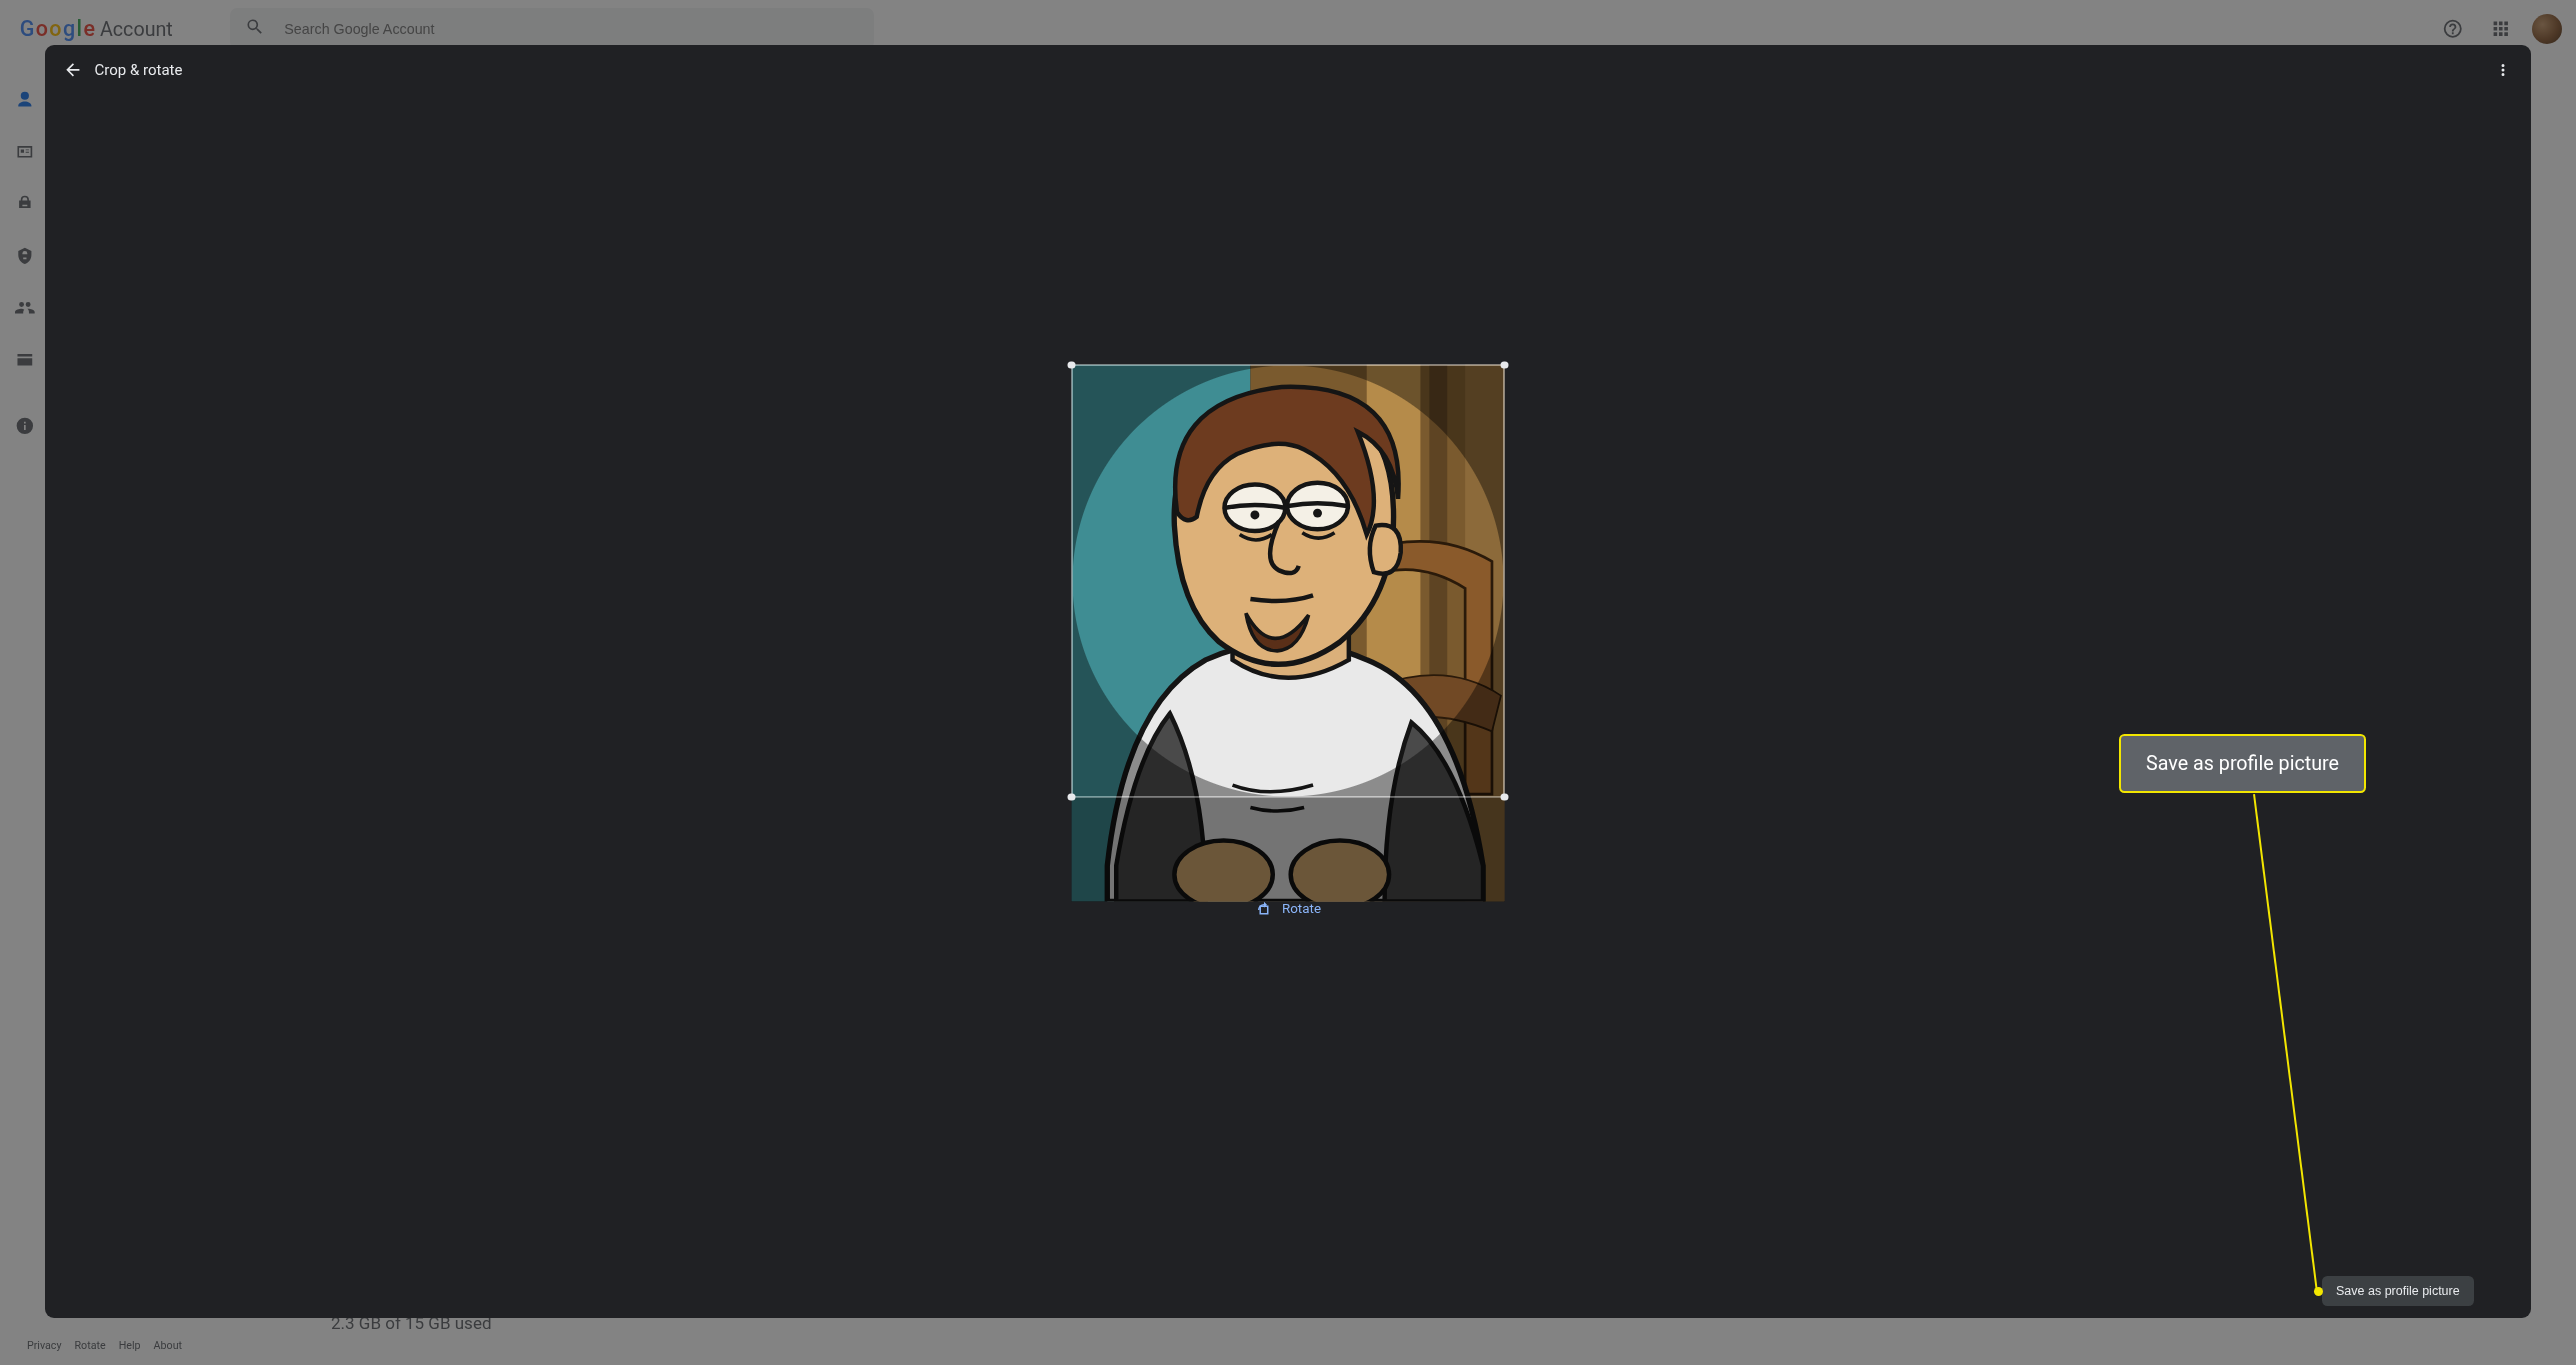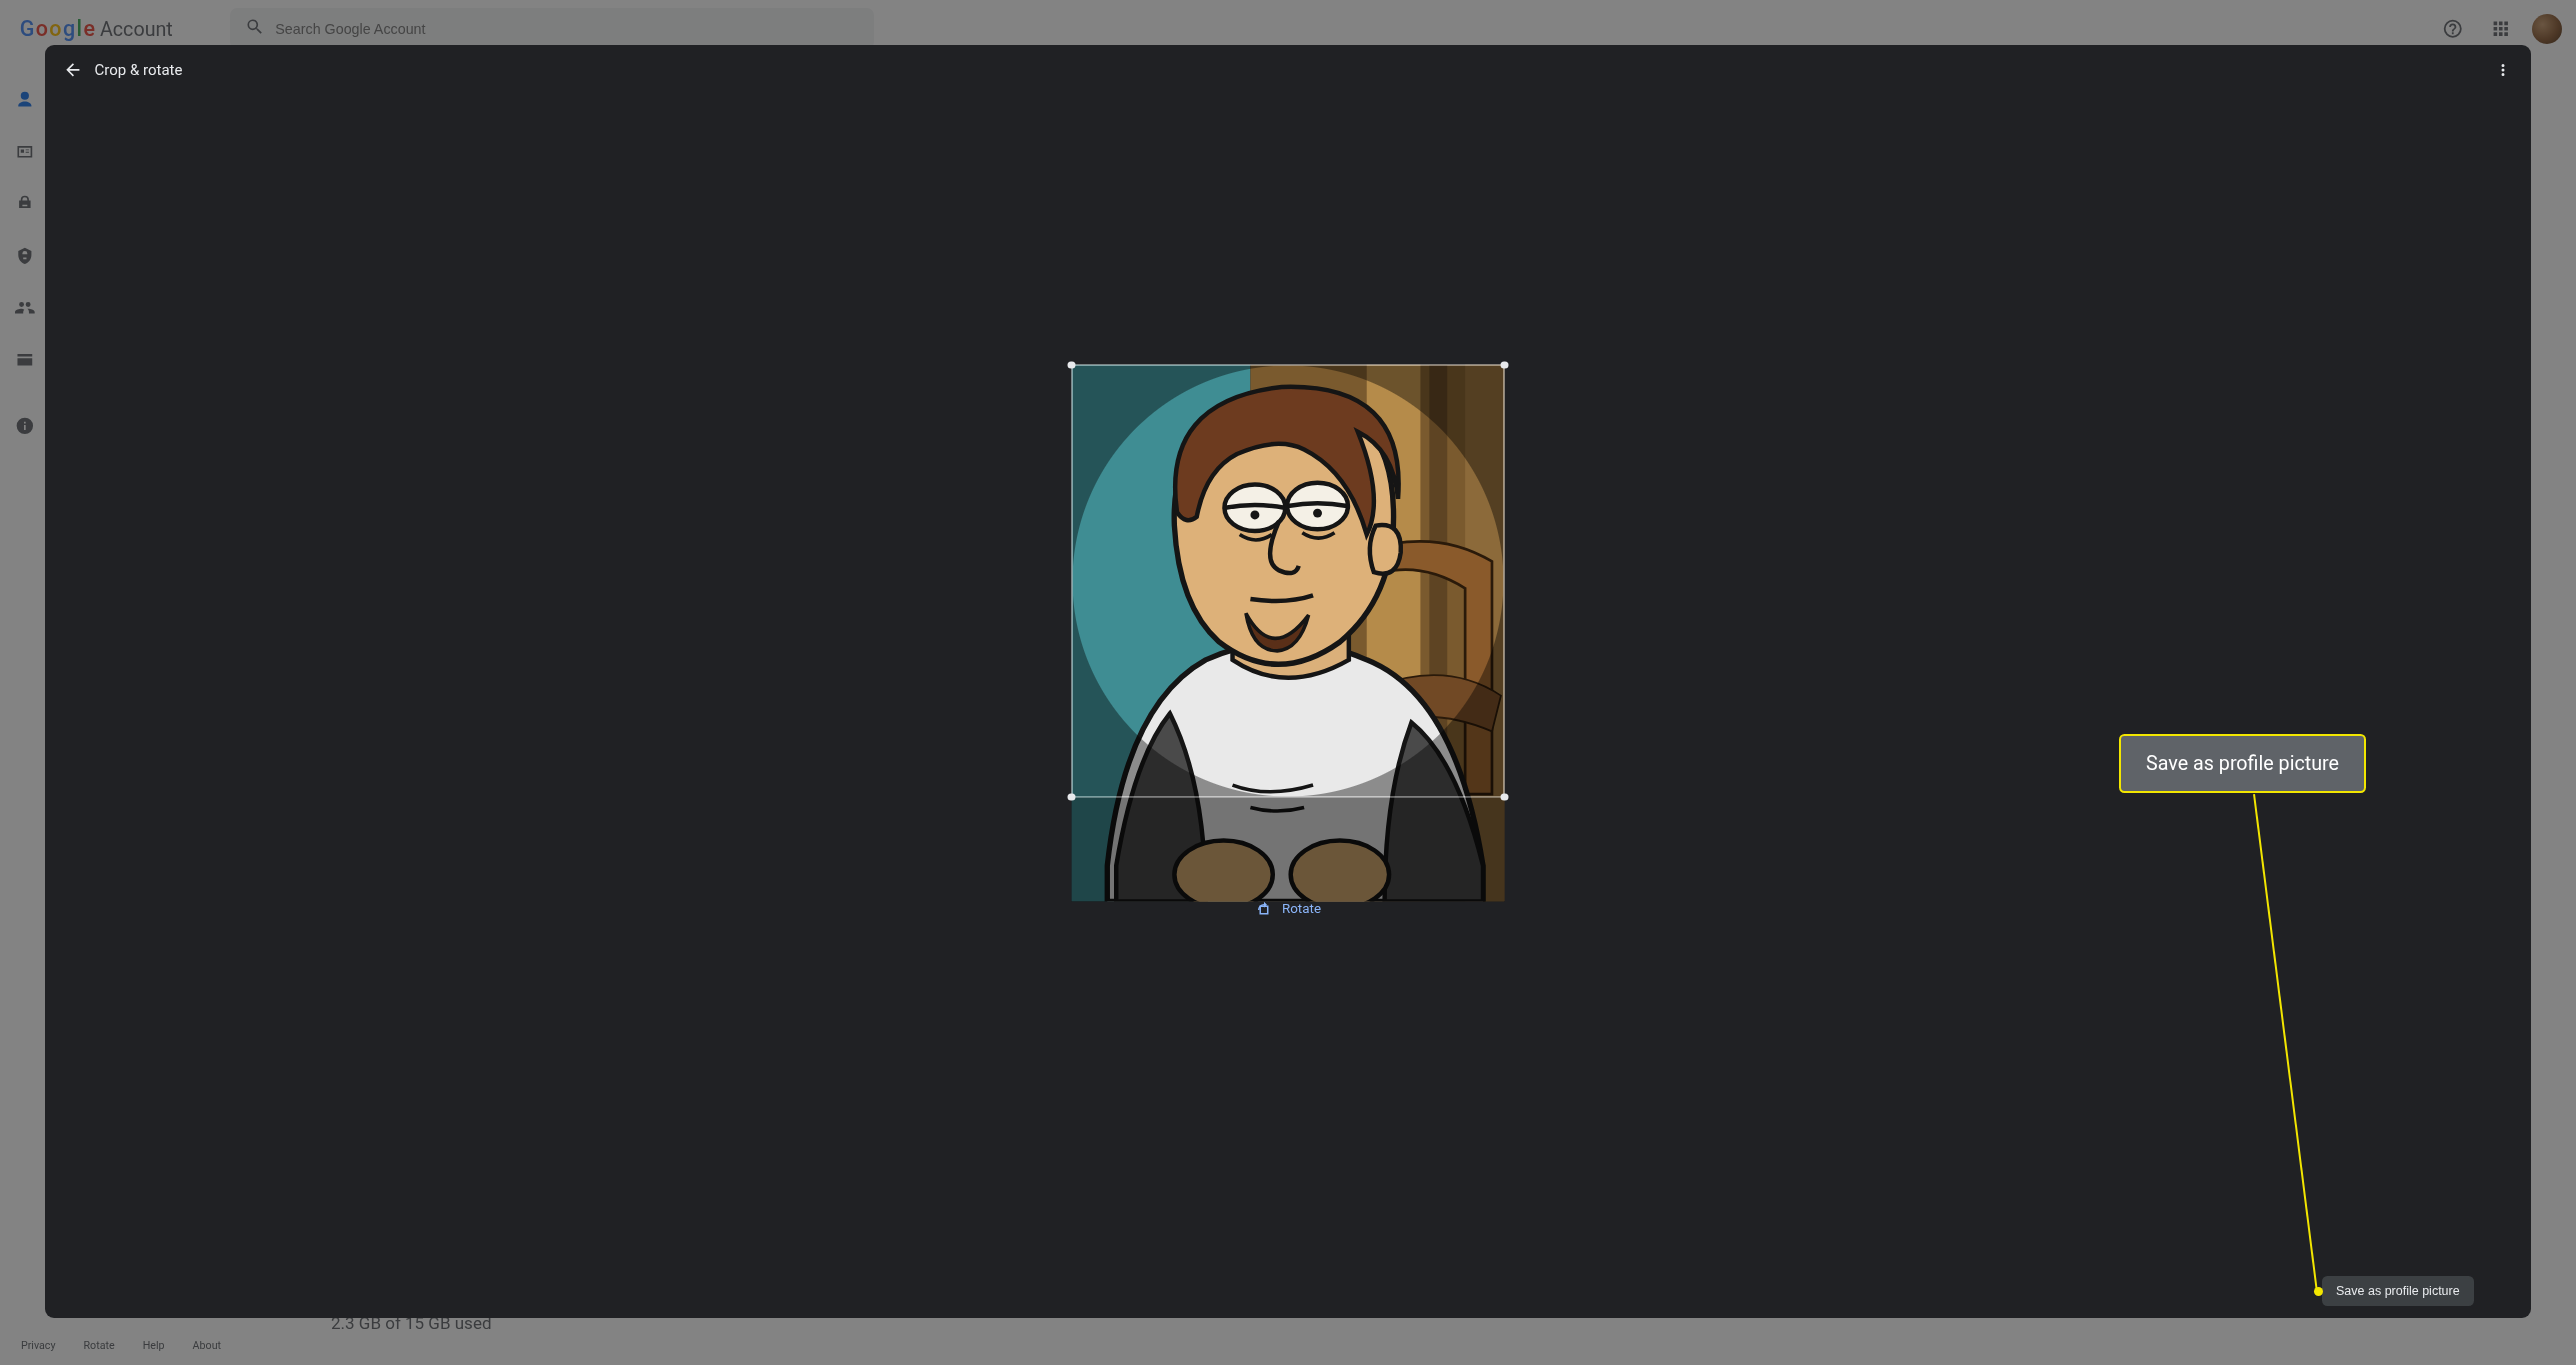--- a/index.html
+++ b/index.html
@@ -6,35 +6,35 @@
     html, body { width: 100%; height: 100%; font-family: 'Google Sans', Roboto, Arial, sans-serif; background: #fff; overflow: hidden; }
 
     
     .page-dim { position: absolute; inset: 0; background: #fff; }
     .page-dim::after { content: ""; position: absolute; inset: 0; background: rgba(30,30,30,0.55); pointer-events: none; }
 
     .gb-header { height: 57px; display: flex; align-items: center; padding: 0 14.3px; gap: 21.5px; }
     .gb-logo { display: flex; align-items: baseline; gap: 1.8px; padding-left: 5.4px; }
     .gb-logo .g { font-size: 21.5px; font-weight: 500; letter-spacing: -0.4px; }
     .gb-logo .acct { font-size: 19.7px; font-weight: 400; color: #5f6368; margin-left: 3.6px; }
-    .gb-search { flex: 0 1 644px; height: 41px; background: #f1f3f4; border-radius: 7.2px; display: flex; align-items: center; padding: 0 14.3px; gap: 11px; color: #5f6368; margin-left: 36px; }
+    .gb-search { flex: 0 1 644px; height: 41px; background: #f1f3f4; border-radius: 7.2px; display: flex; align-items: center; padding: 0 14.3px; gap: 20px; color: #5f6368; margin-left: 36px; }
     .gb-search svg { width: 19.7px; height: 19.7px; fill: #5f6368; }
     .gb-search input { border: none; background: transparent; font-size: 14.3px; flex: 1; outline: none; color: #3c4043; }
     .gb-right { margin-left: auto; display: flex; align-items: center; gap: 12.5px; }
     .gb-icon-btn { width: 36px; height: 36px; border-radius: 50%; display: flex; align-items: center; justify-content: center; color: #5f6368; }
     .gb-icon-btn svg { width: 21.5px; height: 21.5px; fill: currentColor; }
     .gb-avatar { width: 30px; height: 30px; border-radius: 50%; background: radial-gradient(circle at 35% 35%, #c79a6e 0%, #8a5a33 55%, #4a2f17 100%); }
 
     .gb-sidenav { position: absolute; left: 0; top: 57px; bottom: 39px; width: 50px; display: flex; flex-direction: column; align-items: center; gap: 9px; padding-top: 21.5px; }
     .nav-pill { width: 43px; height: 43px; border-radius: 0 21.5px 21.5px 0; display: flex; align-items: center; justify-content: center; color: #5f6368; }
     .nav-pill.active { color: #1a73e8; position: relative; }
     .nav-pill.active::before { content: ""; position: absolute; left: -7.2px; right: -107px; top: 0; bottom: 0; background: #e8f0fe; z-index: -1; border-radius: 0 21.5px 21.5px 0; }
     .nav-pill svg { width: 19.7px; height: 19.7px; fill: currentColor; }
 
-    .gb-footer { position: absolute; left: 0; right: 0; bottom: 0; height: 39px; display: flex; align-items: center; gap: 28px; padding: 0 21px; font-size: 10.7px; color: #5f6368; }
+    .gb-footer { position: absolute; left: 0; right: 0; bottom: 0; height: 39px; display: flex; align-items: center; gap: 13px; padding: 0 27px; font-size: 10.7px; color: #5f6368; }
     .gb-storage { position: absolute; left: 331px; bottom: 32px; font-size: 17px; color: #5f6368; }
 
     
     .modal { position: absolute; left: 45px; top: 45px; right: 45px; bottom: 47px; background: #202124; border-radius: 9px; color: #e8eaed; display: flex; flex-direction: column; overflow: hidden; }
     .modal-head { height: 50px; display: flex; align-items: center; padding: 0 10px; }
     .modal-head .back { width: 36px; height: 36px; border-radius: 50%; display: flex; align-items: center; justify-content: center; cursor: pointer; }
     .modal-head .back svg { width: 19.7px; height: 19.7px; fill: #e8eaed; }
     .modal-head .title { font-size: 15px; font-weight: 400; margin-left: 3.6px; }
     .modal-head .more { margin-left: auto; width: 36px; height: 36px; border-radius: 50%; display: flex; align-items: center; justify-content: center; cursor: pointer; }
     .modal-head .more svg { width: 18px; height: 18px; fill: #e8eaed; }

